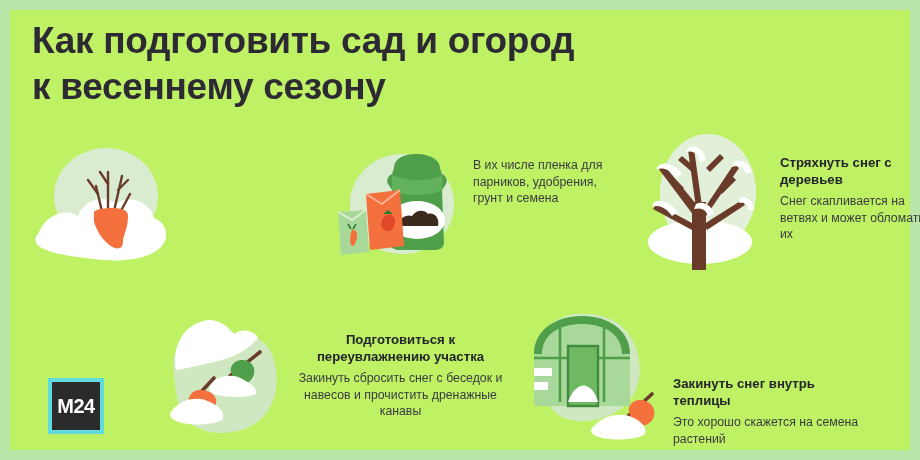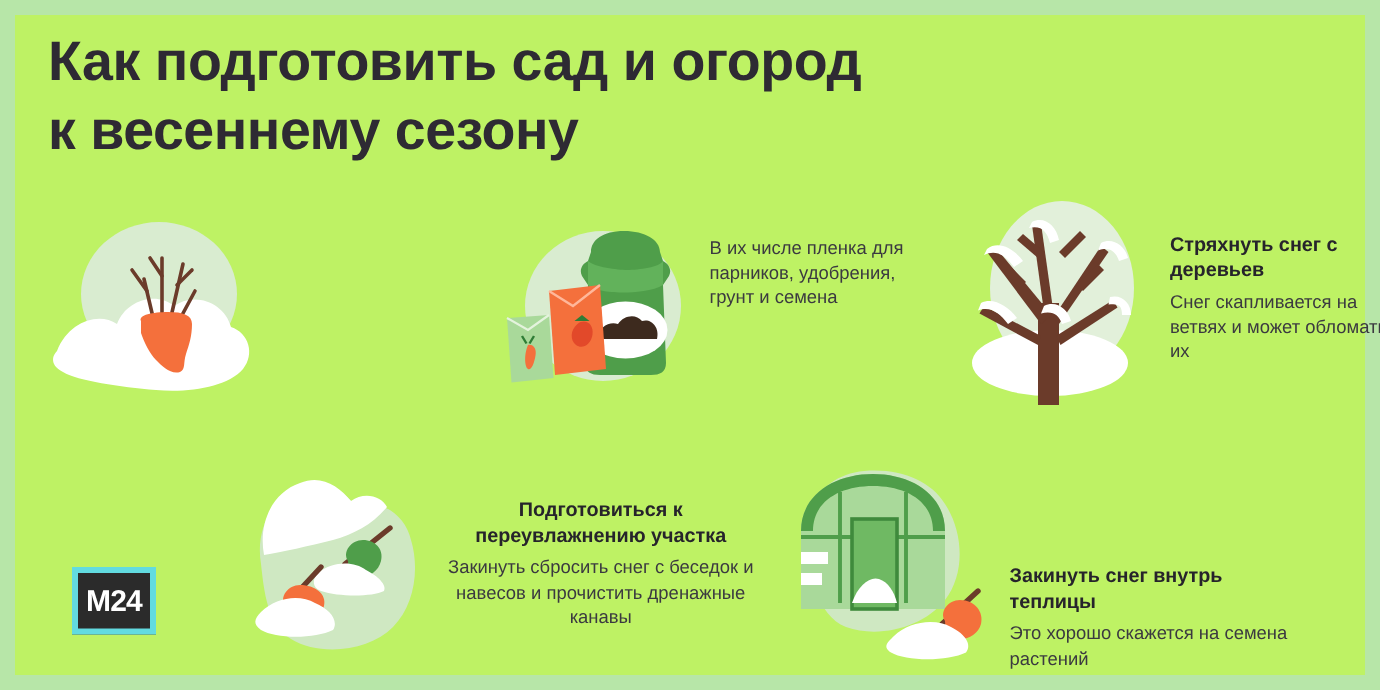--- a/index.html
+++ b/index.html
@@ -67,21 +67,21 @@
 
   
   .illus { position: absolute; }
 
   
   .logo {
     position: absolute;
     left: 38px;
     top: 368px;
     width: 56px;
-    height: 45px;
+    height: 56px;
     background: #2b2b2b;
     border: 4px solid #62dbe0;
     box-sizing: border-box;
     display: flex;
     align-items: center;
     justify-content: center;
   }
   .logo span {
     color: #ffffff;
     font-size: 20px;

